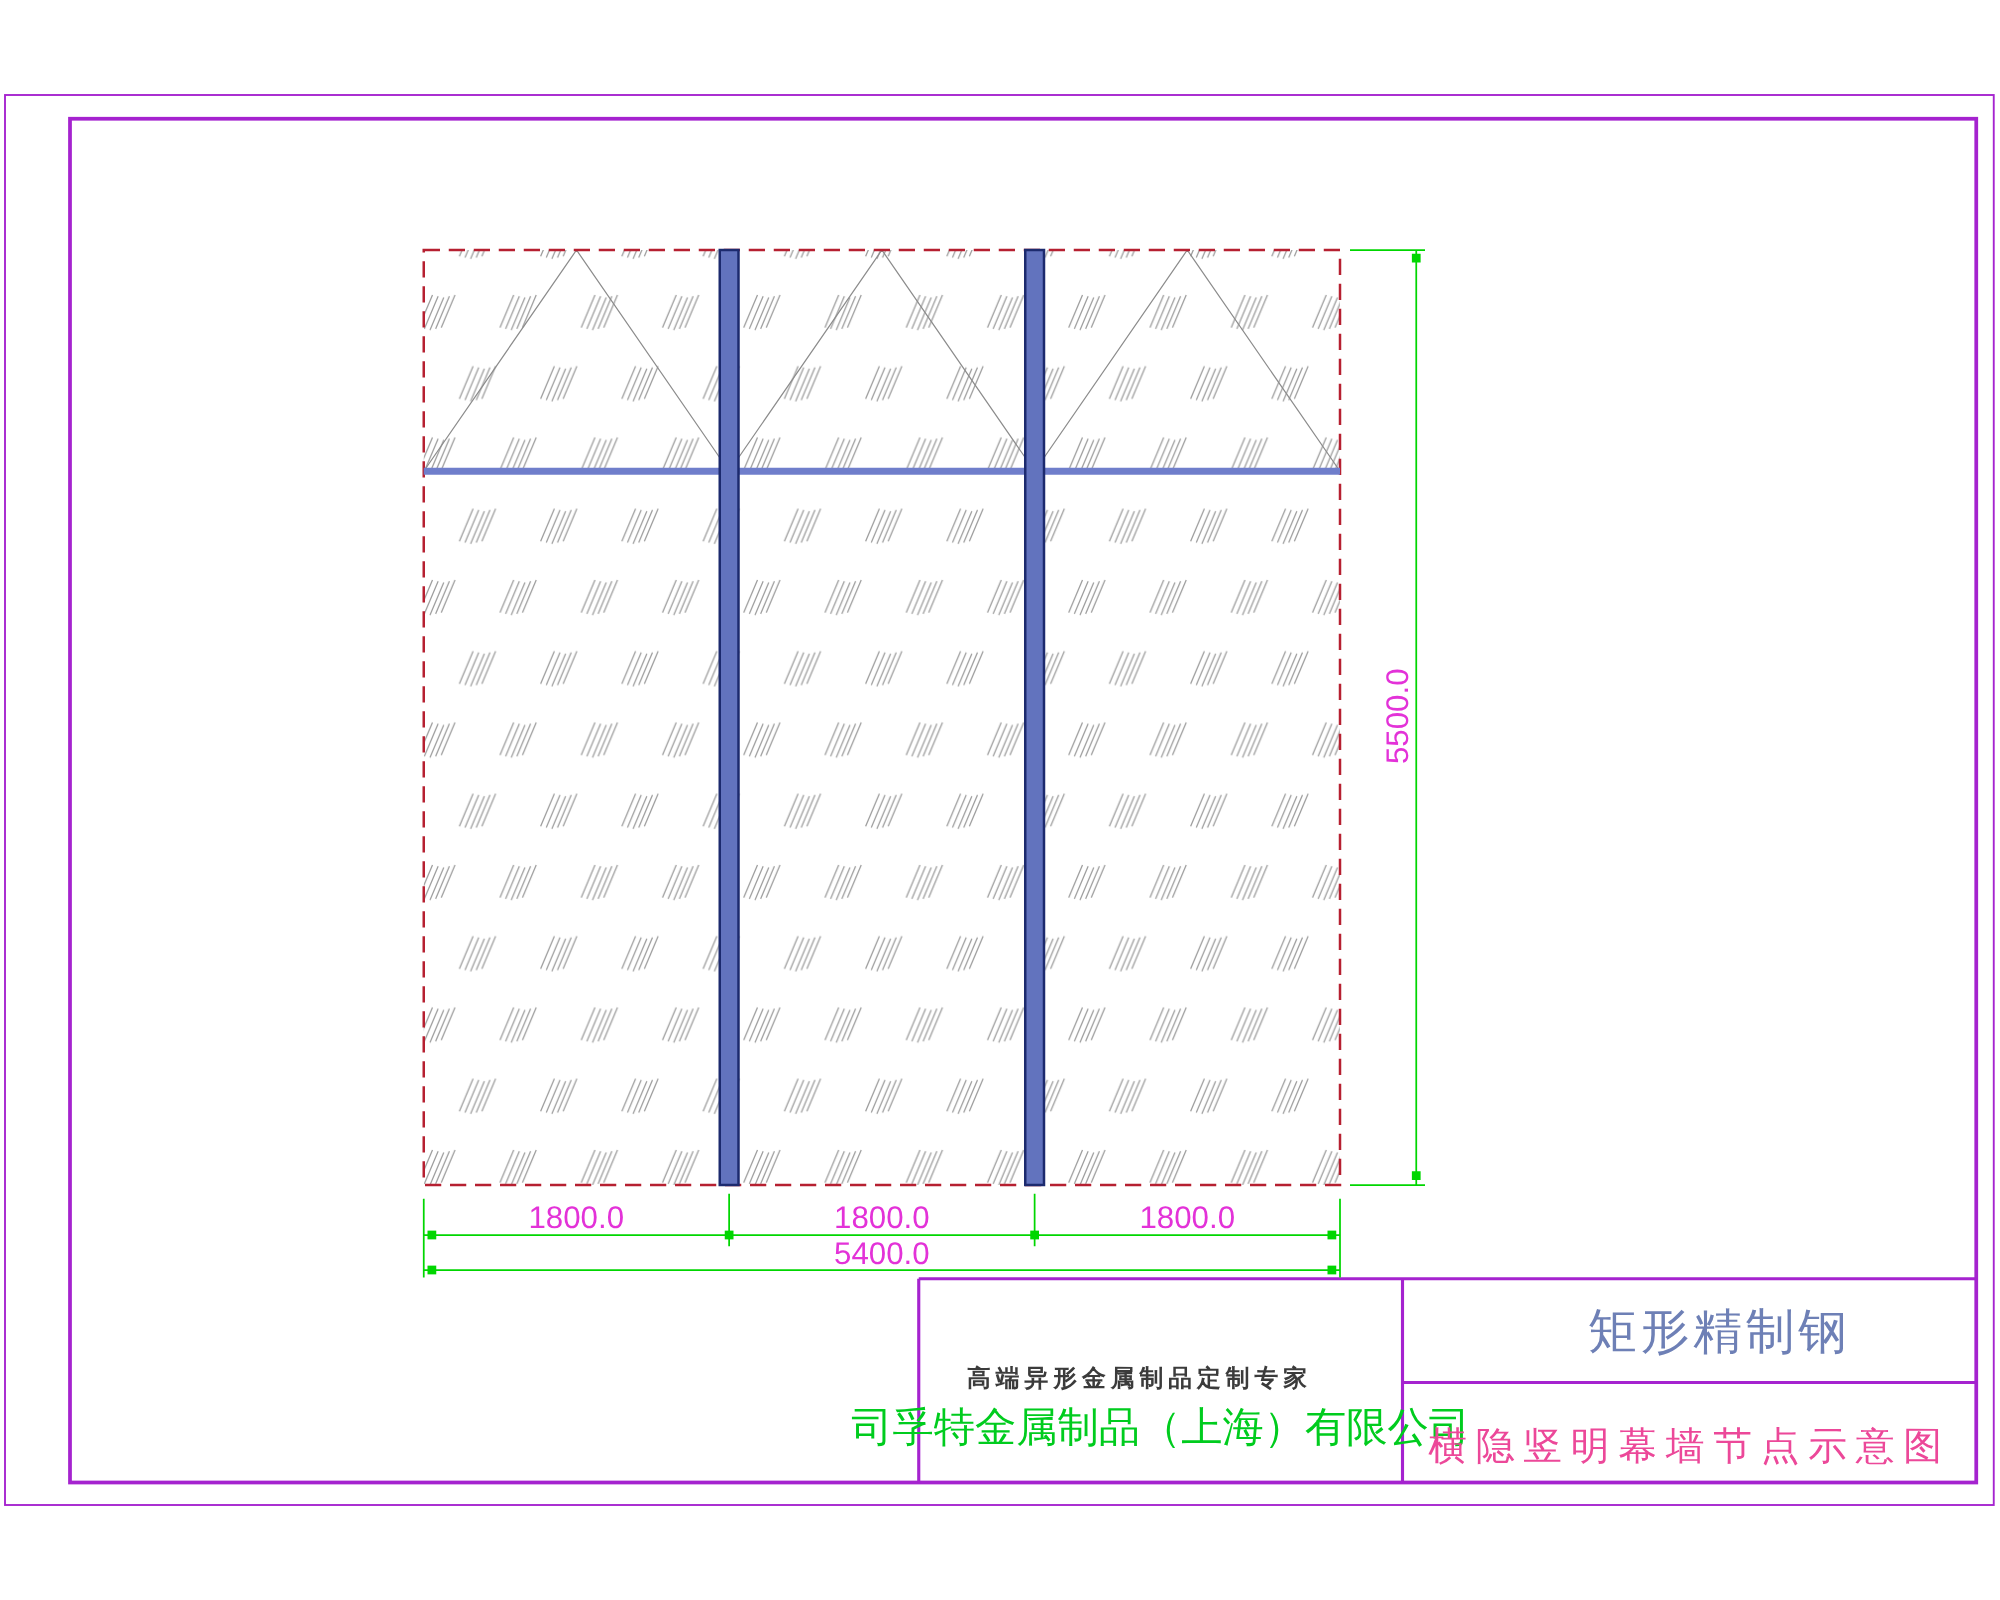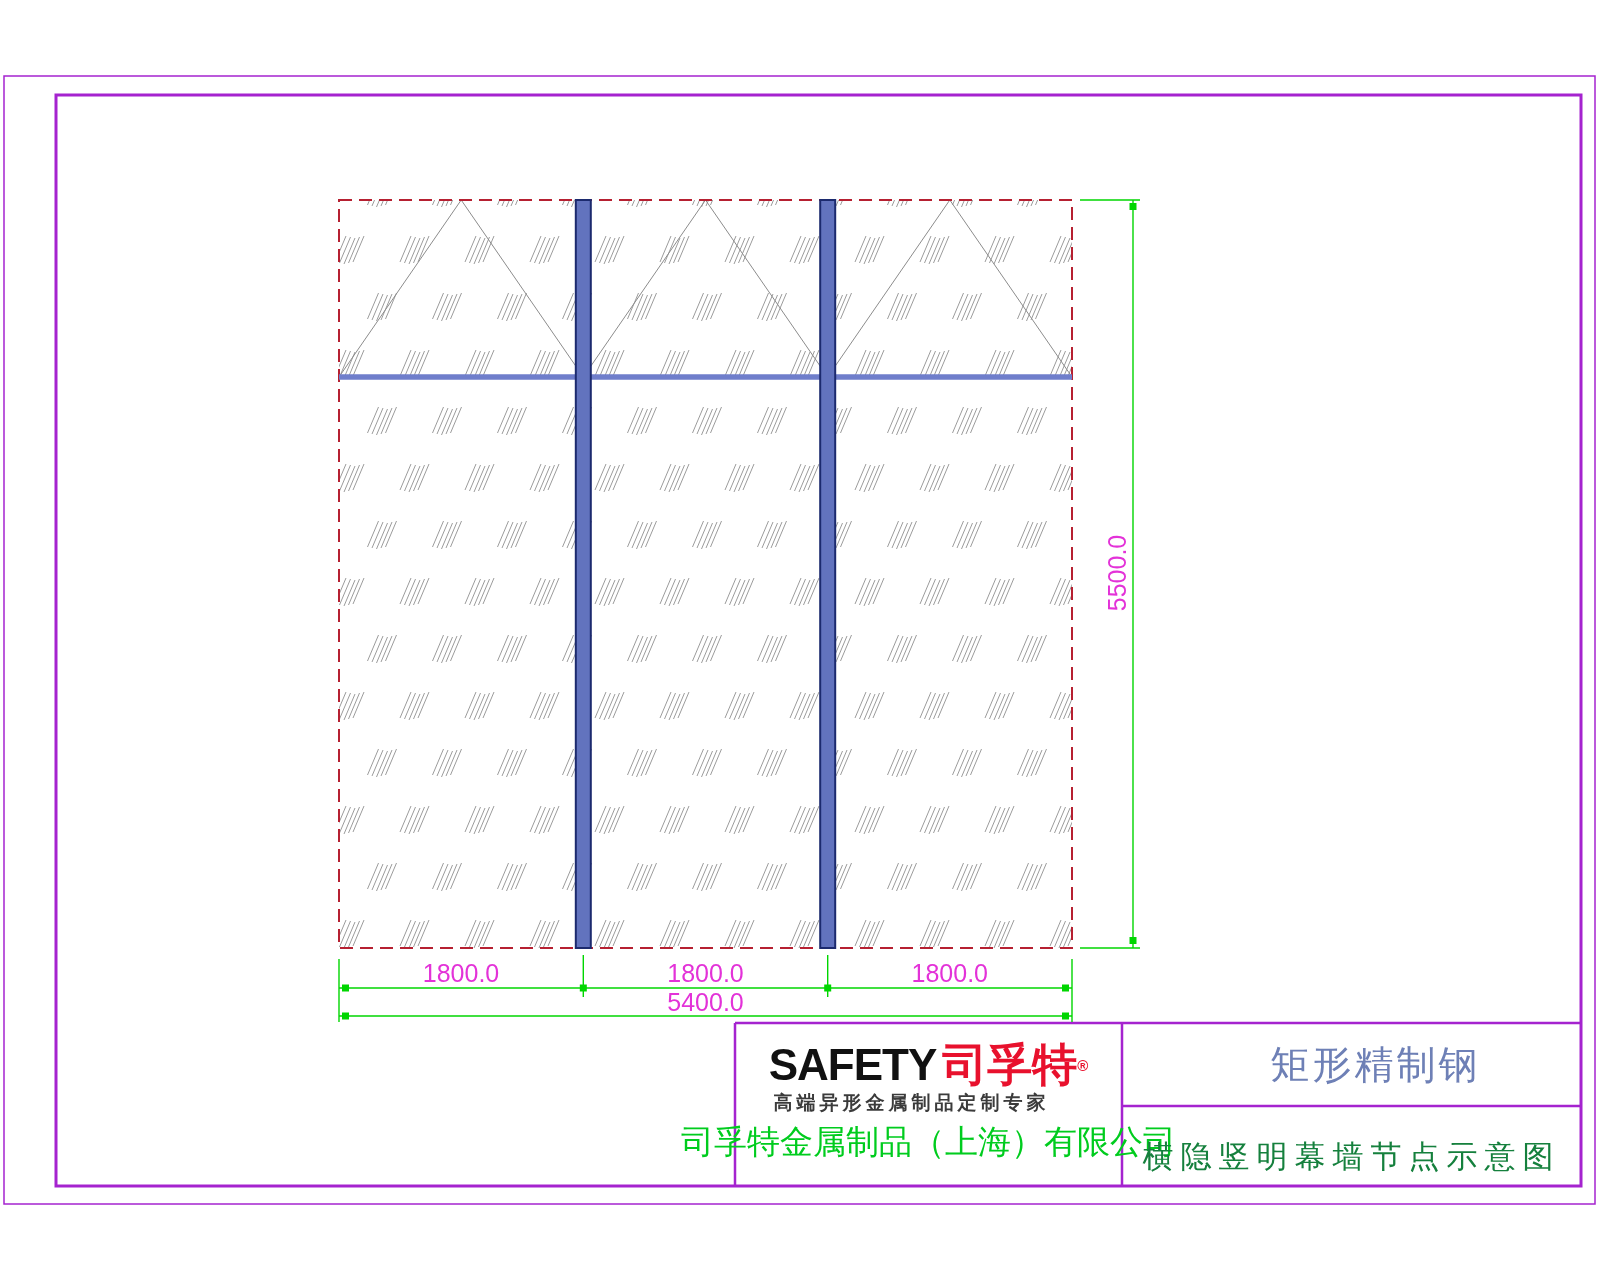--- a/index.html
+++ b/index.html
@@ -12,21 +12,21 @@
   .logo-row{left:735px;top:1036px;width:387px;height:58px;white-space:nowrap;}
   .logo-en{font-weight:900;font-size:44px;color:#111111;letter-spacing:-1px;font-family:"Liberation Sans",sans-serif;}
   .logo-cn{font-weight:900;font-size:45px;color:#e8112d;margin-left:6px;font-family:"DejaVu Sans",sans-serif;}
   .logo-reg{font-weight:700;font-size:15px;color:#e8112d;vertical-align:28px;}
   .tagline{left:735px;top:1091px;width:353px;height:24px;font-size:19px;font-weight:700;
     color:#3b3b3b;letter-spacing:4px;font-family:"DejaVu Sans",sans-serif;}
   .company{left:735px;top:1116px;width:387px;height:52px;font-size:33px;color:#00cc1e;
     font-family:"Liberation Serif","DejaVu Serif",serif;white-space:nowrap;}
   .product{left:1122px;top:1023px;width:459px;height:83px;font-size:39px;color:#6e80b6;
     letter-spacing:3px;font-family:"Liberation Serif","DejaVu Serif",serif;padding-left:24px;}
-  .dtitle{left:1122px;top:1106px;width:459px;height:102px;font-size:31px;color:#15803d;
+  .dtitle{left:1122px;top:1106px;width:459px;height:102px;font-size:31px;color:#ec4899;
     letter-spacing:7px;font-family:"Liberation Serif","DejaVu Serif",serif;white-space:nowrap;}
   .dim-text{font-family:"Liberation Sans",sans-serif;font-size:25px;fill:#e332d8;}
 </style>
 </head>
 <body>
 
 <div class="page">
 
   <svg width="1600" height="1280" viewBox="0 0 1600 1280">
     <defs>
@@ -77,23 +77,18 @@
       <rect x="1129.5" y="937" width="7" height="7"></rect>
     </g>
 
     <text class="dim-text" x="461" y="982" text-anchor="middle">1800.0</text>
     <text class="dim-text" x="705.5" y="982" text-anchor="middle">1800.0</text>
     <text class="dim-text" x="949.8" y="982" text-anchor="middle">1800.0</text>
     <text class="dim-text" x="705.5" y="1011" text-anchor="middle">5400.0</text>
     <text class="dim-text" x="1126" y="573" text-anchor="middle" transform="rotate(-90 1126 573)">5500.0</text>
   </svg>
 
-  <div class="tb-text logo-row">
-    <span class="logo-en">SAFETY</span>
-    <span class="logo-cn">司孚特</span>
-    <span class="logo-reg">®</span>
-  </div>
   <div class="tb-text tagline">高端异形金属制品定制专家</div>
   <div class="tb-text company">司孚特金属制品（上海）有限公司</div>
   <div class="tb-text product">矩形精制钢</div>
   <div class="tb-text dtitle">横隐竖明幕墙节点示意图</div>
 
 </div>
 
 </body></html>

